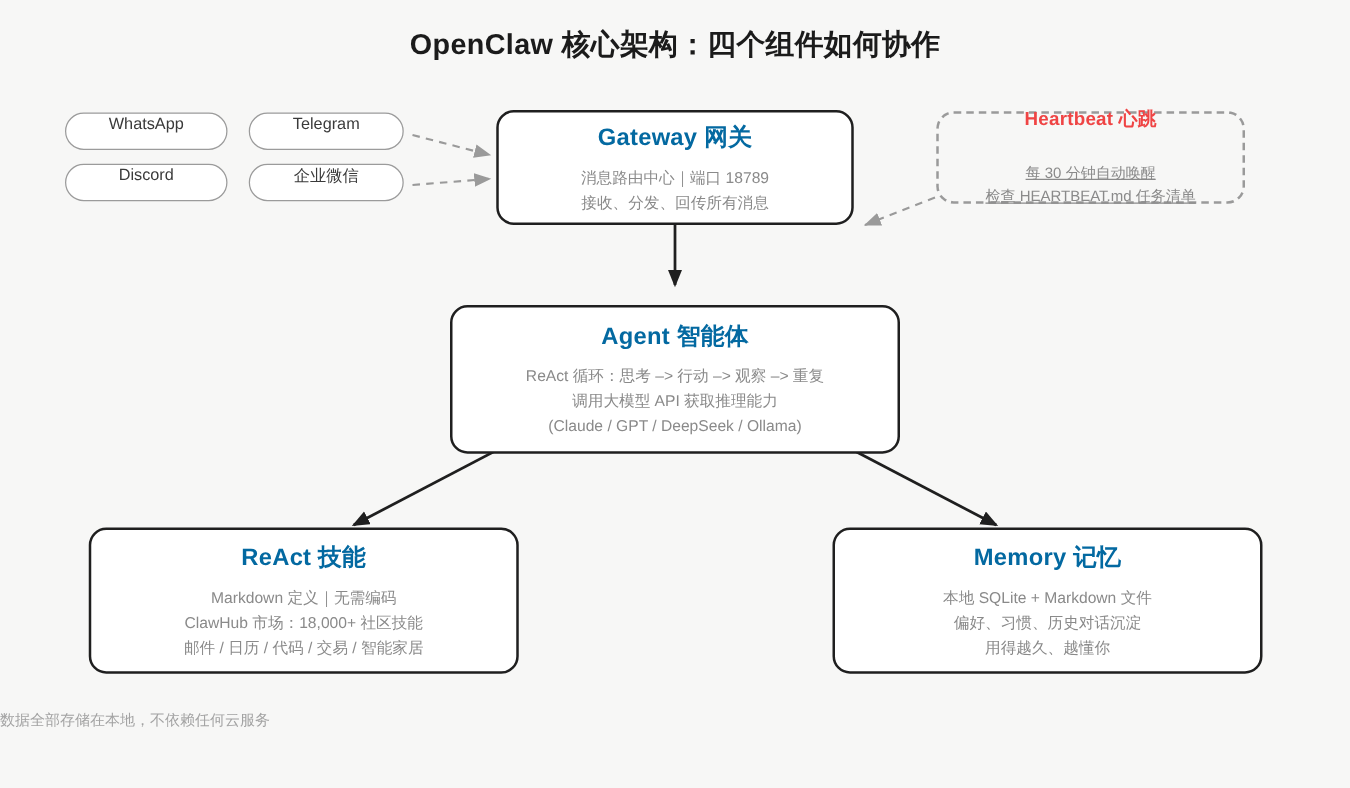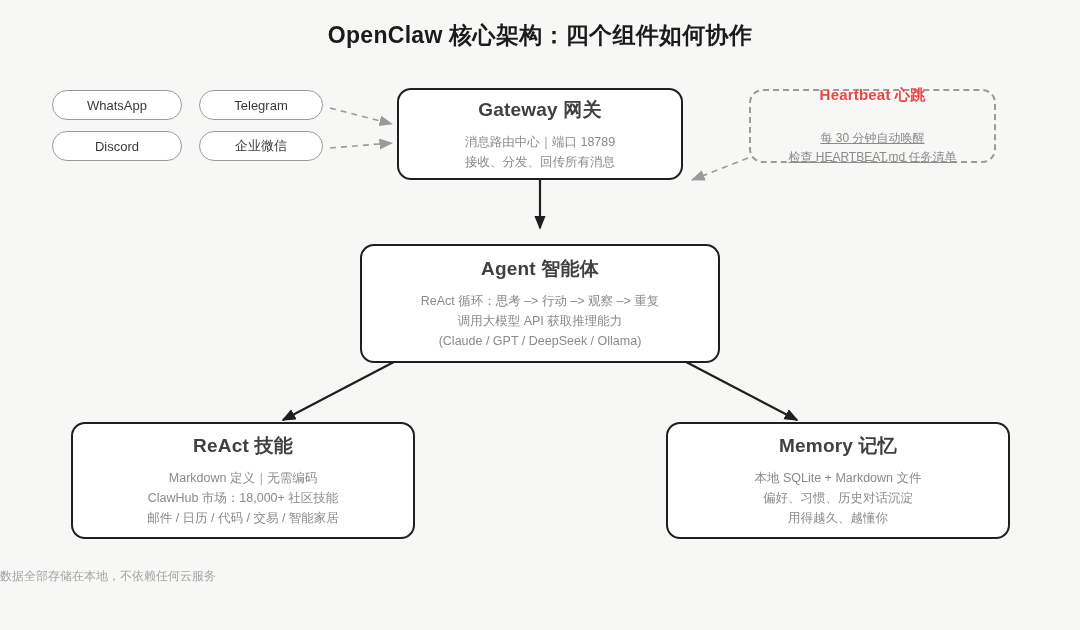--- a/index.html
+++ b/index.html
@@ -44,21 +44,21 @@
   }
 
   
   .pill {
     position: absolute;
     box-sizing: border-box;
     background: #ffffff;
     border: 1.6px solid #9b9b9b;
     border-radius: 999px;
     display: flex;
-    align-items: center;
+    align-items: flex-start;
     justify-content: center;
     font-size: 13px;
     color: #3a3a3a;
     height: 30px;
   }
 
   
   .node {
     position: absolute;
     box-sizing: border-box;
@@ -70,21 +70,21 @@
     align-items: center;
     justify-content: center;
   }
   .node.dashed {
     border: 2px dashed #9a9a9a;
     background: transparent;
   }
   .node-title {
     font-size: 19px;
     font-weight: bold;
-    color: #404040;
+    color: #0369a1;
     margin-bottom: 9px;
     letter-spacing: 0.2px;
   }
   .node.dashed .node-title {
     font-size: 15px;
     margin-bottom: 24px;
     color: #ef4444;
   }
   .node-line {
     font-size: 12.5px;

